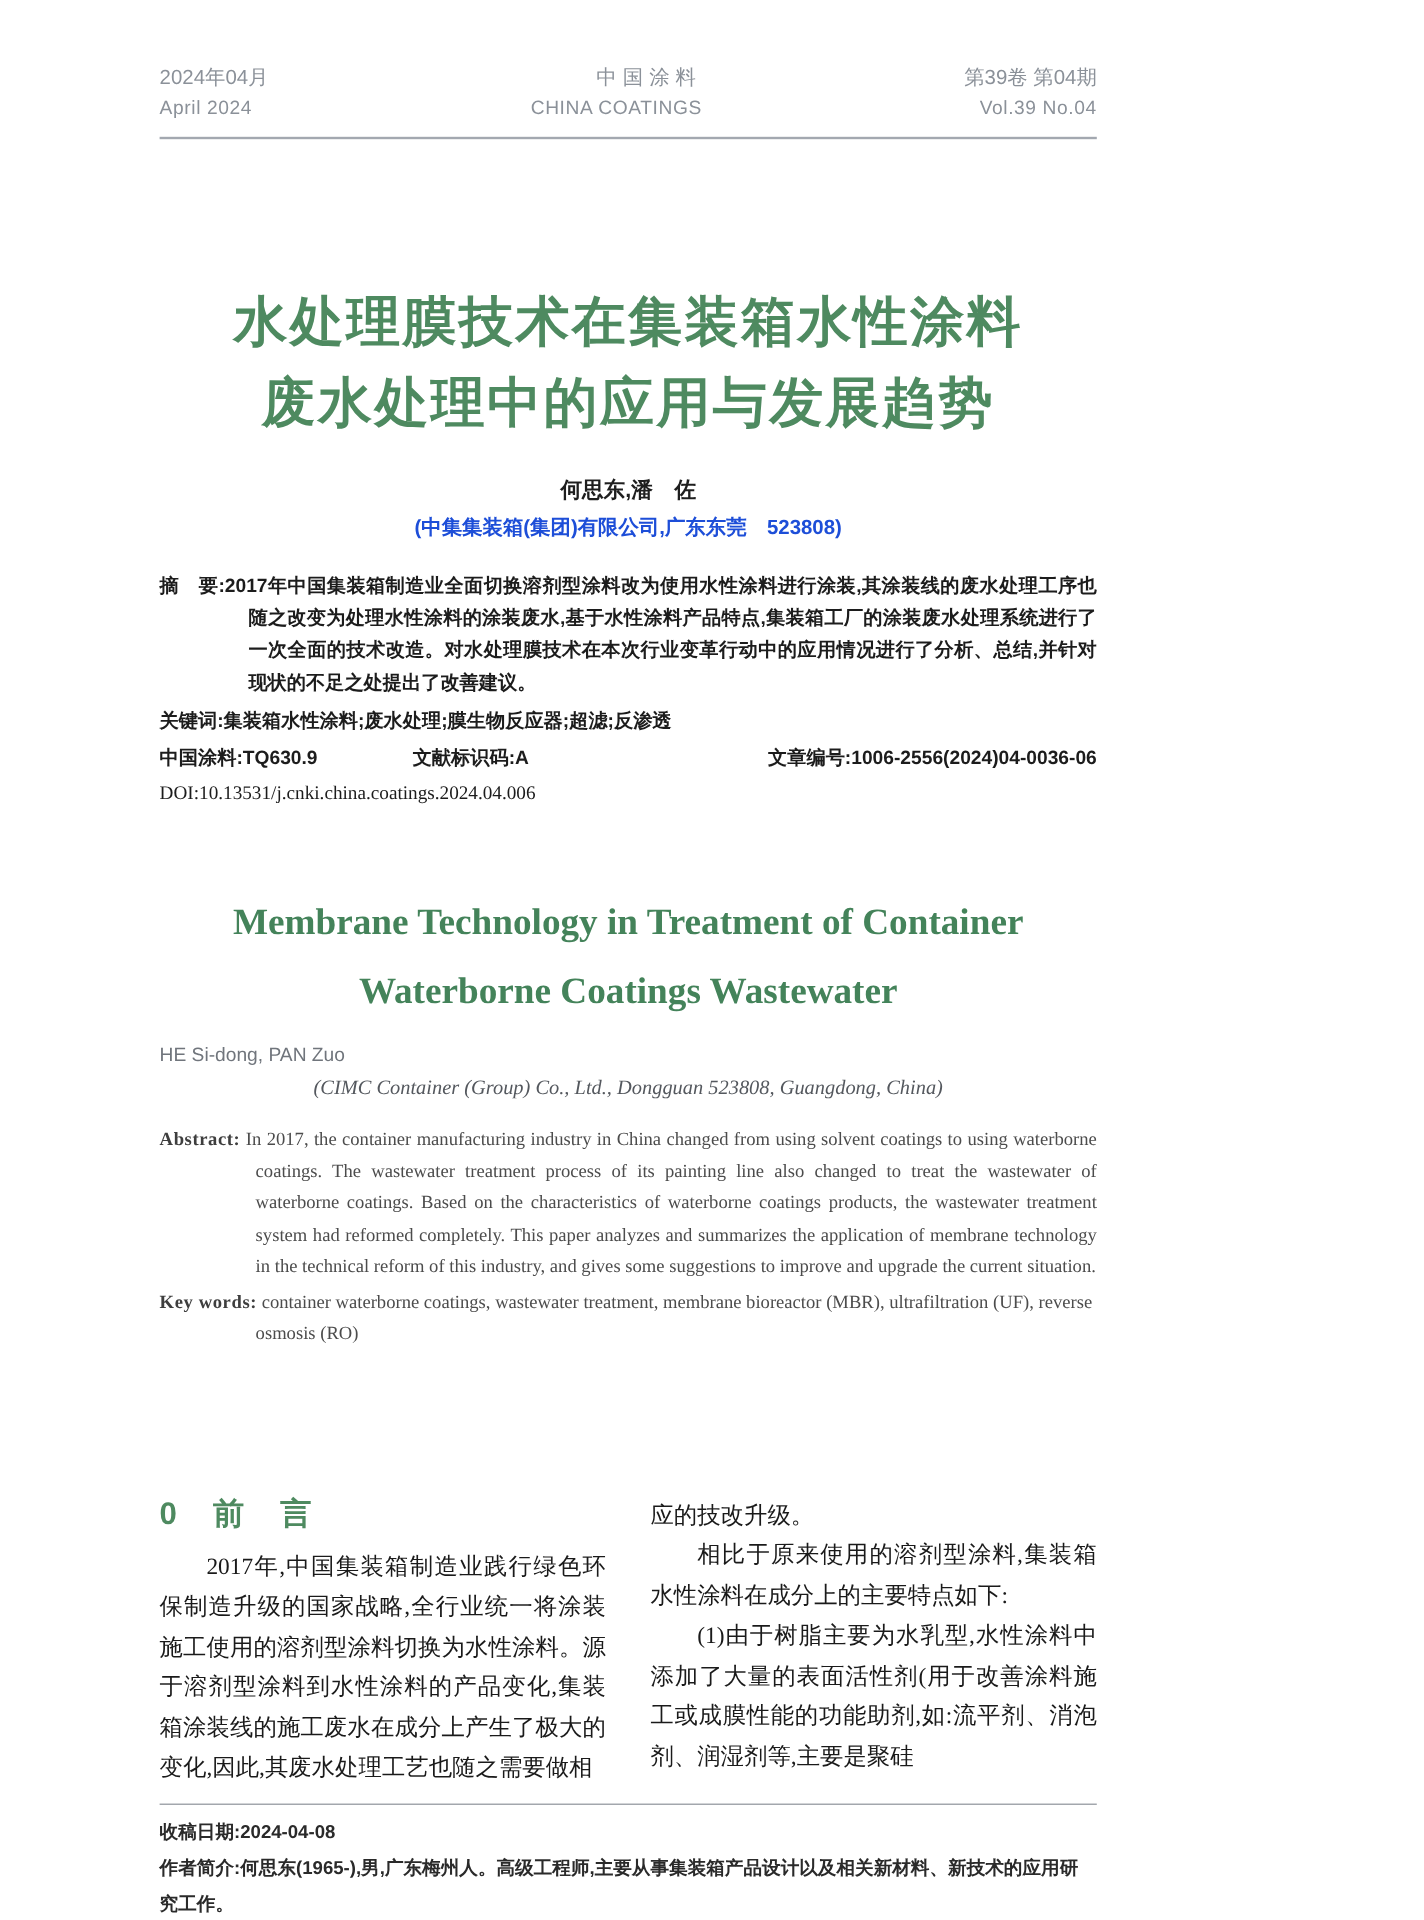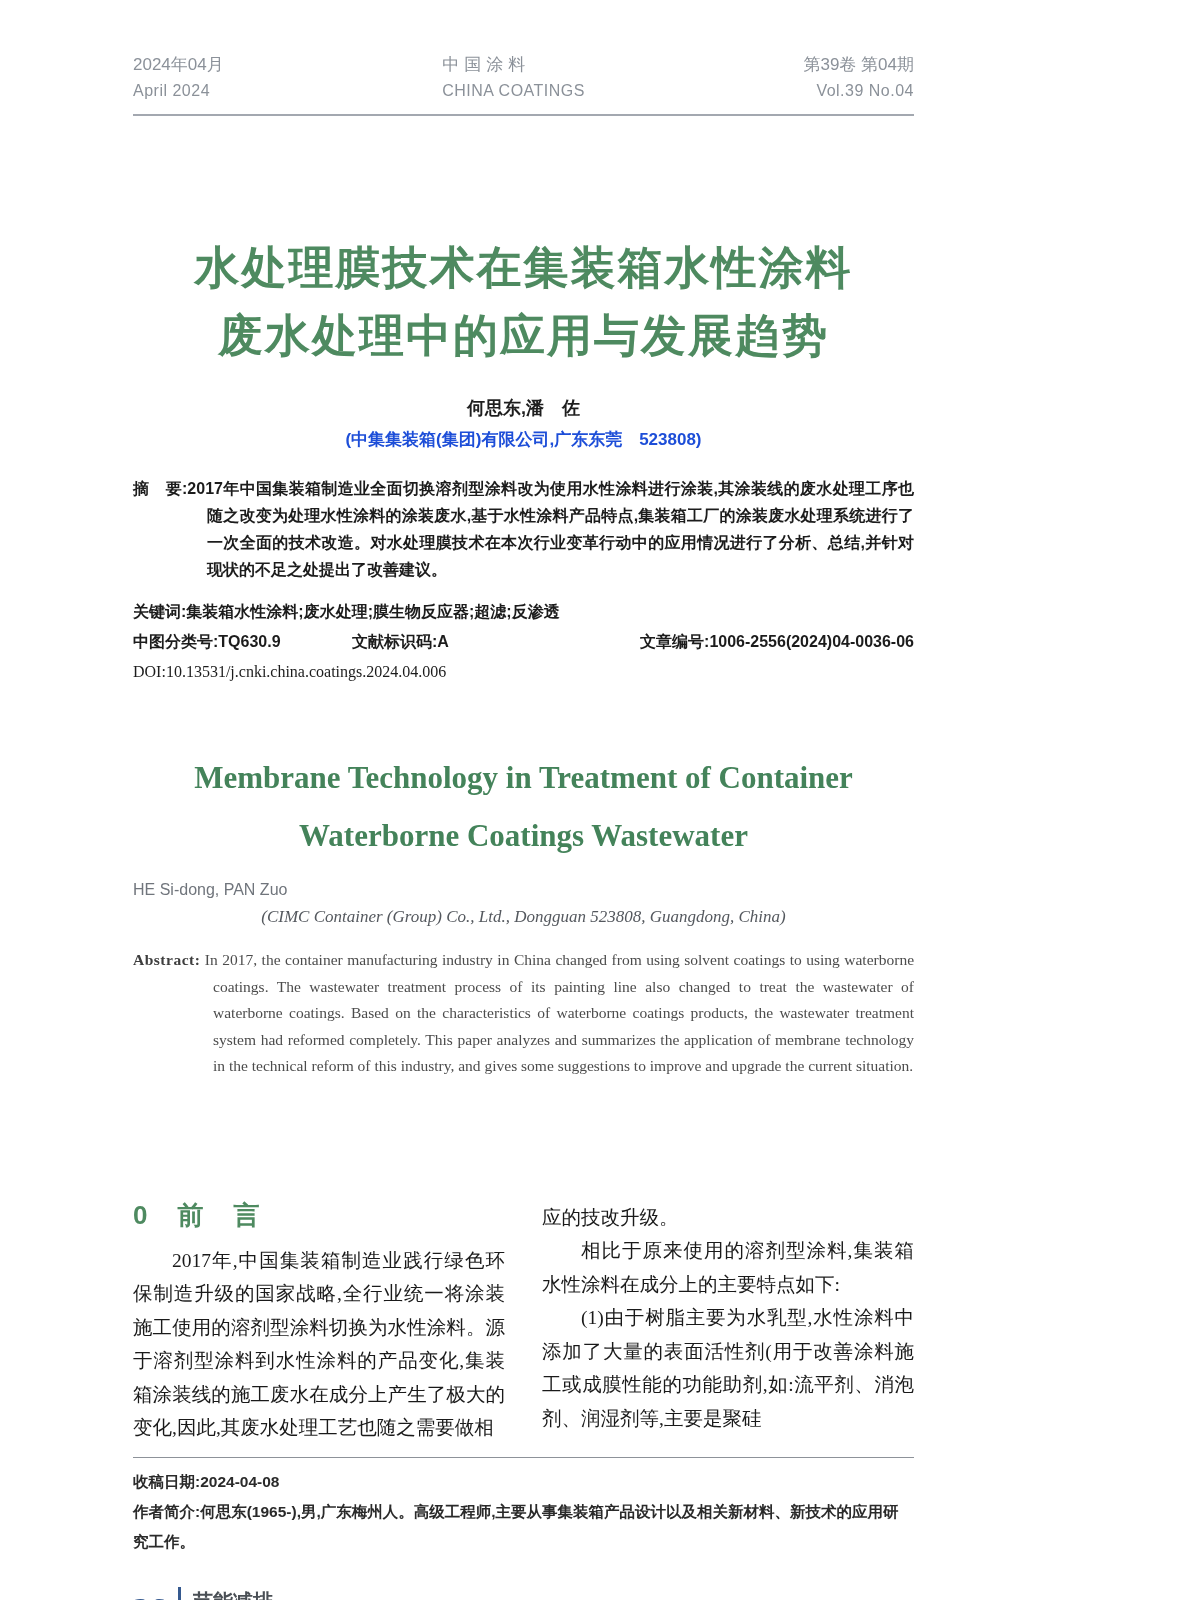--- a/index.html
+++ b/index.html
@@ -20,21 +20,21 @@
     display: flex;
     justify-content: space-between;
     align-items: flex-start;
     margin-top: 52px;
     padding-bottom: 10px;
     border-bottom: 2px solid #a3a8b0;
     color: #8b9199;
   }
   .jh-block { line-height: 26px; font-size: 17px; }
   .jh-left  { text-align: left; }
-  .jh-center{ text-align: left; }
+  .jh-center{ text-align: right; }
   .jh-right { text-align: right; }
   .jh-cn { letter-spacing: 5px; }
   .jh-en { font-size: 16px; letter-spacing: 0.5px; }
 
   
   .title-cn {
     margin-top: 118px;
     text-align: center;
     color: #4e8a60;
     font-size: 45px;
@@ -64,21 +64,21 @@
     margin-top: 24px;
     font-size: 16px;
     font-weight: 700;
     line-height: 27px;
     text-align: justify;
     color: #1c1c1c;
     padding-left: 74px;
     text-indent: -74px;
   }
   .keywords-cn {
-    margin-top: 15px;
+    margin-top: 5px;
     font-size: 16px;
     font-weight: 700;
     line-height: 27px;
     color: #1c1c1c;
   }
   .meta-row {
     margin-top: 7px;
     display: flex;
     justify-content: space-between;
     font-size: 16px;
@@ -240,36 +240,37 @@
     </div>
 
     <div class="authors-cn">何思东,潘　佐</div>
     <div class="affil-cn">(中集集装箱(集团)有限公司,广东东莞　523808)</div>
 
     <p class="abstract-cn"><span class="lbl">摘　要:</span><span>2017年中国集装箱制造业全面切换溶剂型涂料改为使用水性涂料进行涂装,其涂装线的废水处理工序也随之改变为处理水性涂料的涂装废水,基于水性涂料产品特点,集装箱工厂的涂装废水处理系统进行了一次全面的技术改造。对水处理膜技术在本次行业变革行动中的应用情况进行了分析、总结,并针对现状的不足之处提出了改善建议。</span></p>
 
     <p class="keywords-cn"><span class="lbl">关键词:</span><span>集装箱水性涂料;废水处理;膜生物反应器;超滤;反渗透</span></p>
 
     <div class="meta-row">
-      <span>中图分类号:TQ630.9</span>
+      <span>中国涂料:TQ630.9</span>
       <span class="m2">文献标识码:A</span>
       <span>文章编号:1006-2556(2024)04-0036-06</span>
     </div>
     <div class="doi-row">DOI:10.13531/j.cnki.china.coatings.2024.04.006</div>
 
     <div class="title-en">
       <div>Membrane Technology in Treatment of Container</div>
       <div>Waterborne Coatings Wastewater</div>
     </div>
 
     <div class="authors-en">HE Si-dong, PAN Zuo</div>
     <div class="affil-en">(CIMC Container (Group) Co., Ltd., Dongguan 523808, Guangdong, China)</div>
 
     <p class="abstract-en"><span class="lbl">Abstract:</span> <span>In 2017, the container manufacturing industry in China changed from using solvent coatings to using waterborne coatings. The wastewater treatment process of its painting line also changed to treat the wastewater of waterborne coatings. Based on the characteristics of waterborne coatings products, the wastewater treatment system had reformed completely. This paper analyzes and summarizes the application of membrane technology in the technical reform of this industry, and gives some suggestions to improve and upgrade the current situation.</span></p>
 
+    <p class="keywords-en"><span class="lbl">Key words:</span> <span>container waterborne coatings, wastewater treatment, membrane bioreactor (MBR), ultrafiltration (UF), reverse osmosis (RO)</span></p>
 
     <div class="body-cols">
       <div class="col col-left">
         <div class="section-heading">0　前　言</div>
         <p class="body-p indent">2017年,中国集装箱制造业践行绿色环保制造升级的国家战略,全行业统一将涂装施工使用的溶剂型涂料切换为水性涂料。源于溶剂型涂料到水性涂料的产品变化,集装箱涂装线的施工废水在成分上产生了极大的变化,因此,其废水处理工艺也随之需要做相</p>
       </div>
       <div class="col col-right">
         <p class="body-p">应的技改升级。</p>
         <p class="body-p indent">相比于原来使用的溶剂型涂料,集装箱水性涂料在成分上的主要特点如下:</p>
         <p class="body-p indent">(1)由于树脂主要为水乳型,水性涂料中添加了大量的表面活性剂(用于改善涂料施工或成膜性能的功能助剂,如:流平剂、消泡剂、润湿剂等,主要是聚硅</p>

